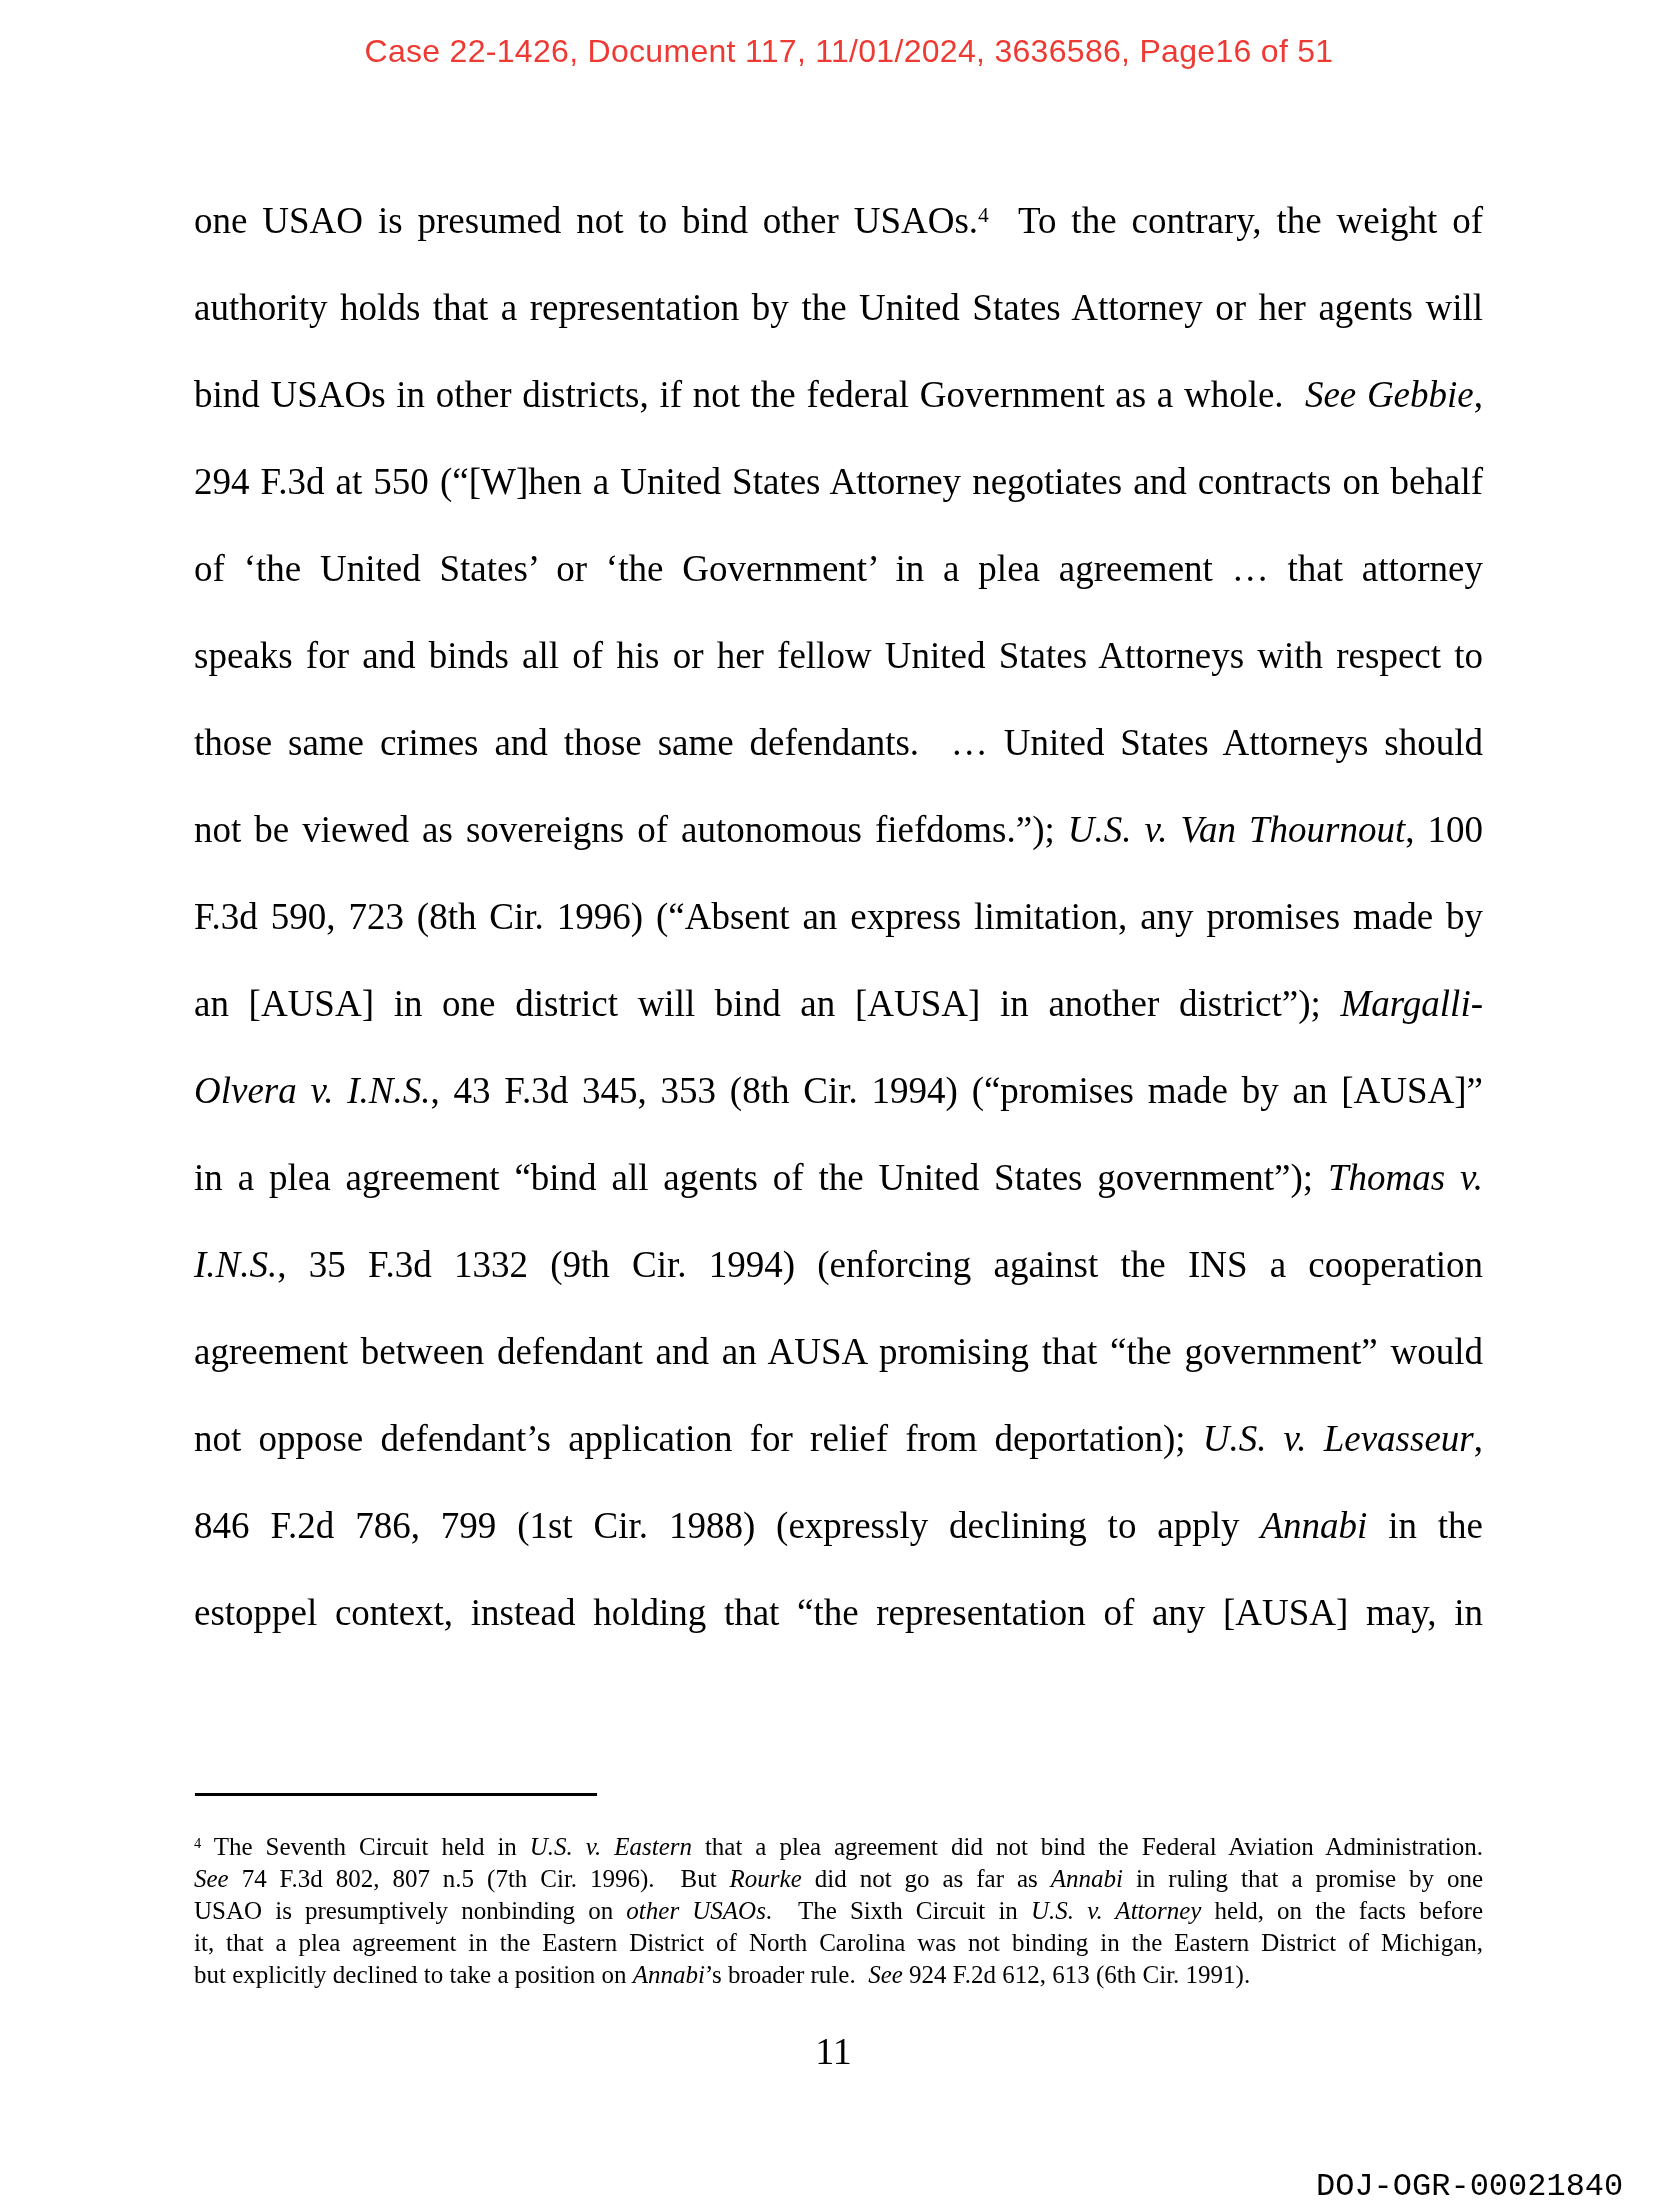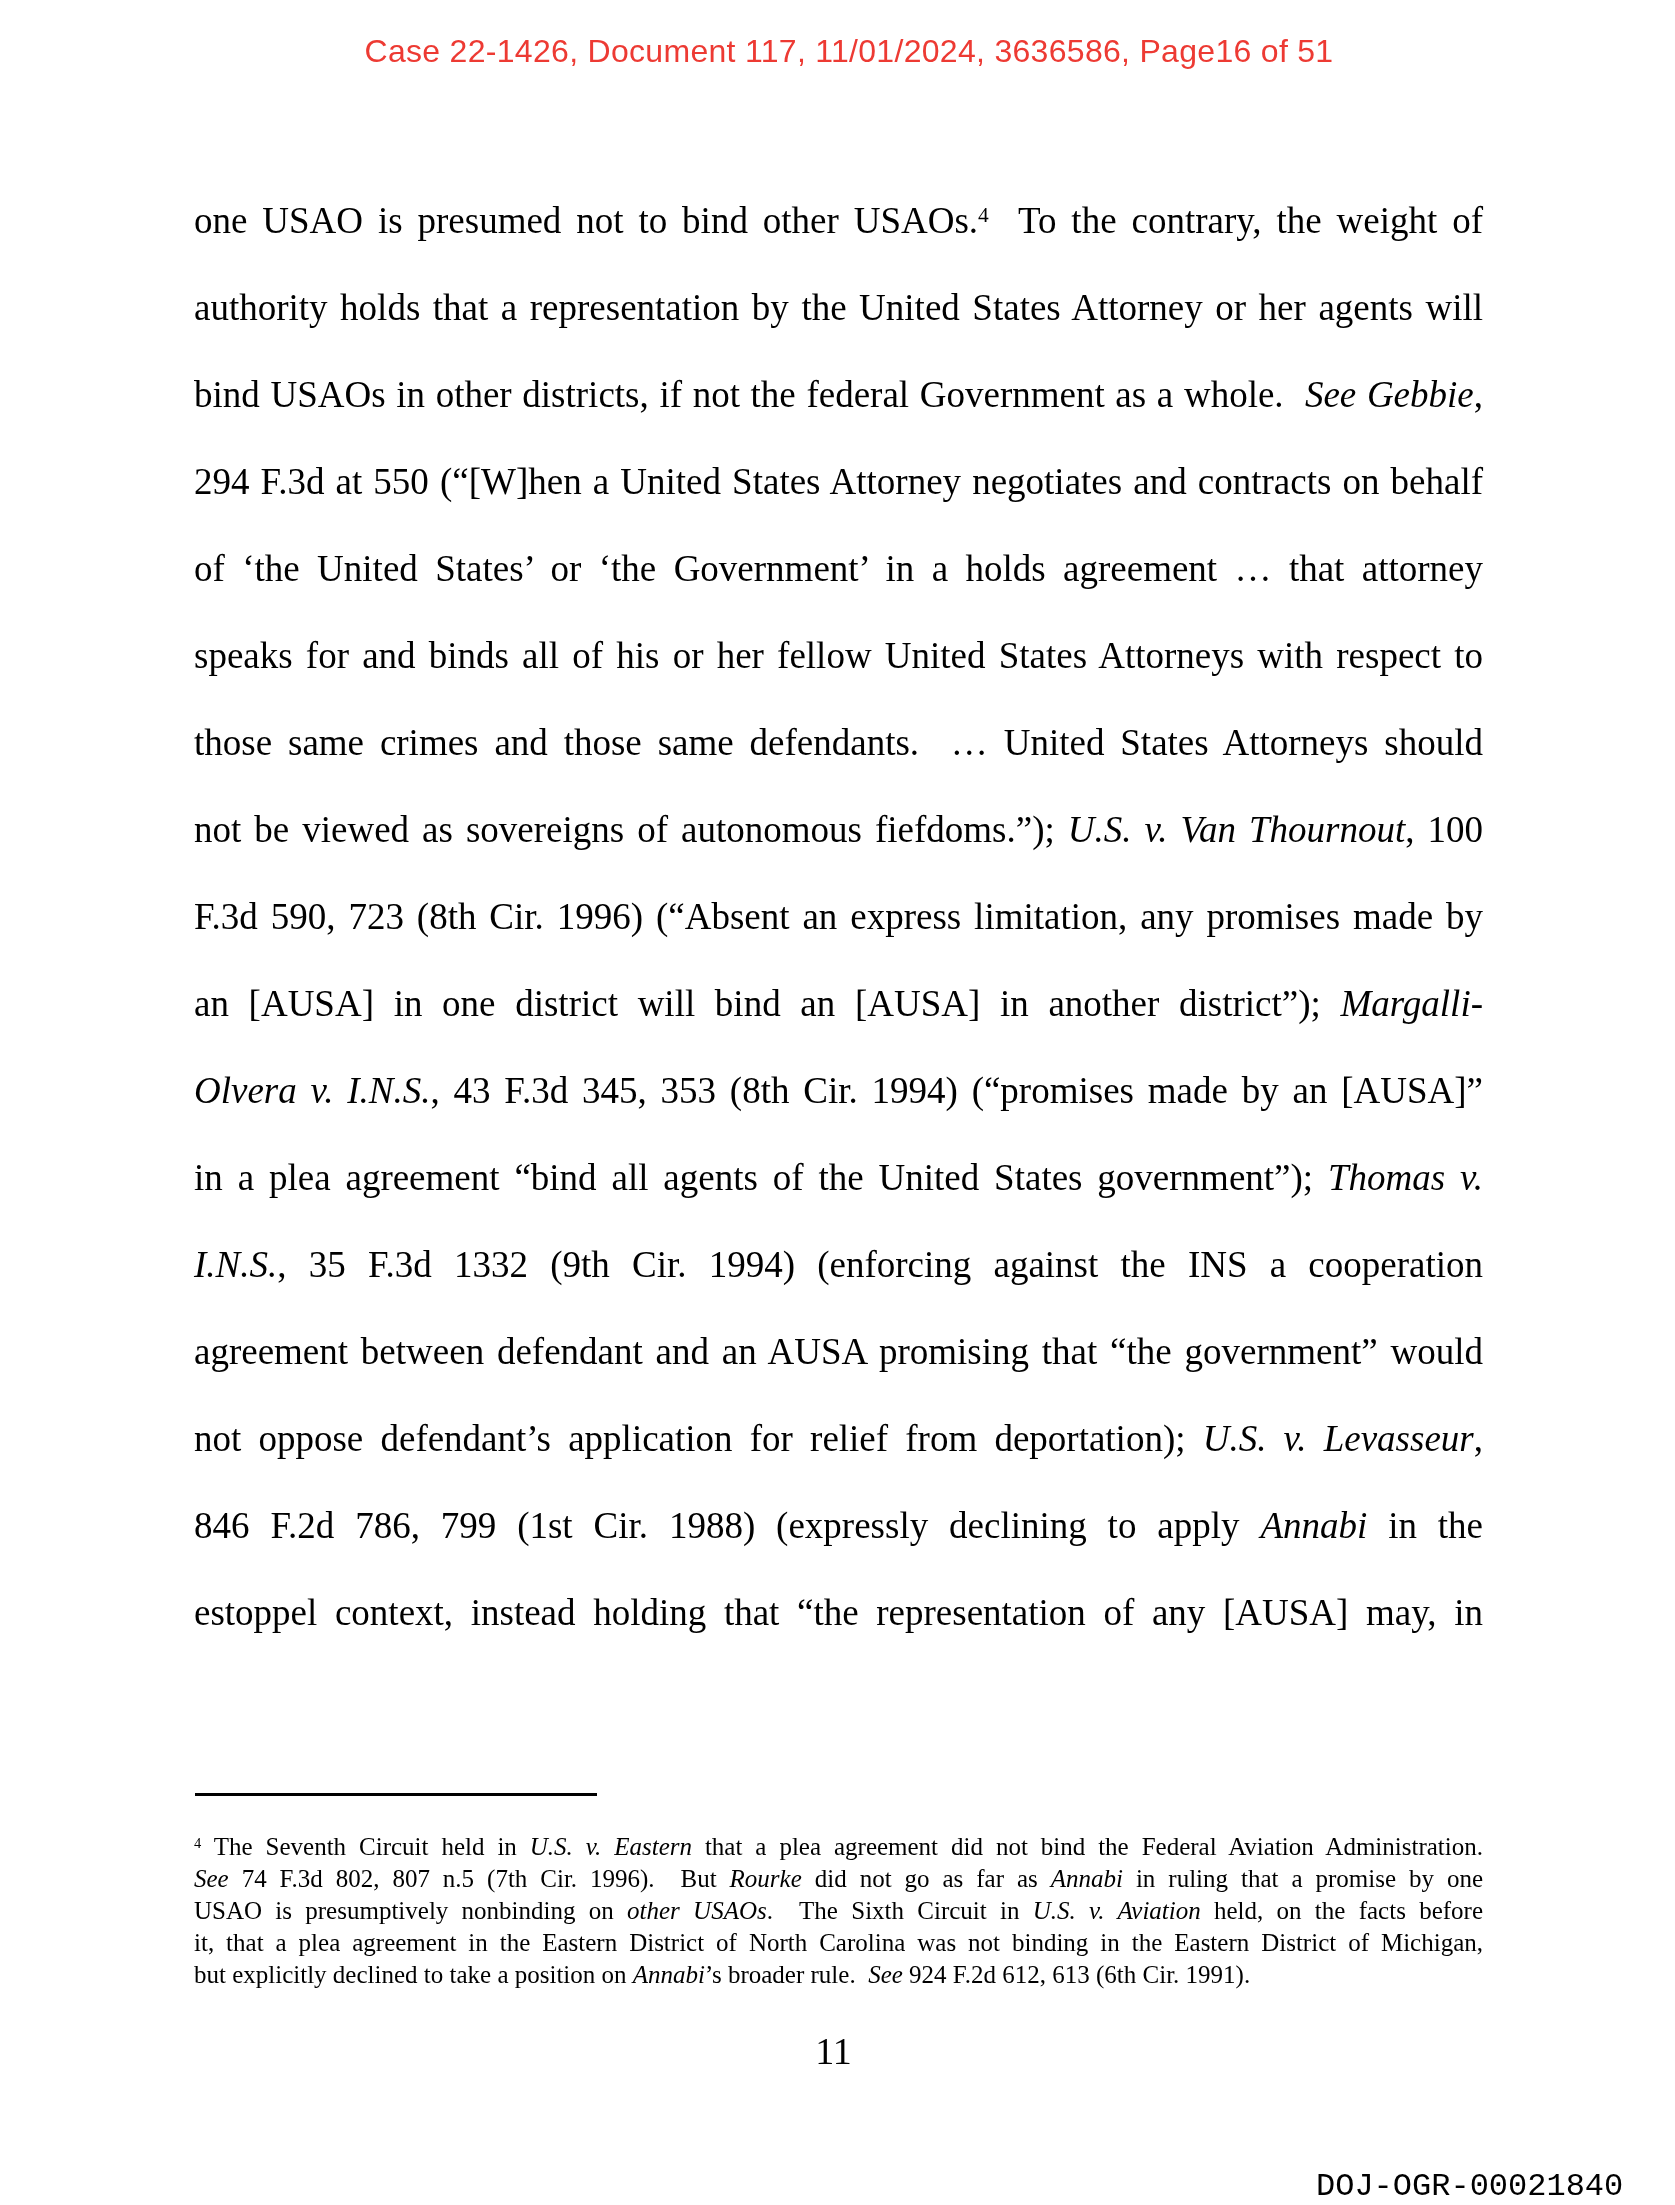--- a/index.html
+++ b/index.html
@@ -91,41 +91,41 @@
 
 <div class="page">
 
   <div class="header-stamp" style="color: rgb(237, 58, 51); padding-left: 23px;">Case 22-1426, Document 117, 11/01/2024, 3636586, Page16 of 51</div>
 
   <div class="body-text">
       <div class="line"><span>one USAO is presumed not to bind other USAOs.</span><span class="sup">4</span><span>&nbsp; To the contrary, the weight of</span></div>
       <div class="line"><span>authority holds that a representation by the United States Attorney or her agents will</span></div>
       <div class="line"><span>bind USAOs in other districts, if not the federal Government as a whole.&nbsp; </span><span class="it">See Gebbie</span><span>,</span></div>
       <div class="line"><span>294 F.3d at 550 (“[W]hen a United States Attorney negotiates and contracts on behalf</span></div>
-      <div class="line"><span>of ‘the United States’ or ‘the Government’ in a holds agreement … that attorney</span></div>
+      <div class="line"><span>of ‘the United States’ or ‘the Government’ in a plea agreement … that attorney</span></div>
       <div class="line"><span>speaks for and binds all of his or her fellow United States Attorneys with respect to</span></div>
       <div class="line"><span>those same crimes and those same defendants.&nbsp; … United States Attorneys should</span></div>
       <div class="line"><span>not be viewed as sovereigns of autonomous fiefdoms.”); </span><span class="it">U.S. v. Van Thournout</span><span>, 100</span></div>
       <div class="line"><span>F.3d 590, 723 (8th Cir. 1996) (“Absent an express limitation, any promises made by</span></div>
       <div class="line"><span>an [AUSA] in one district will bind an [AUSA] in another district”); </span><span class="it">Margalli-</span></div>
       <div class="line"><span class="it">Olvera v. I.N.S.</span><span>, 43 F.3d 345, 353 (8th Cir. 1994) (“promises made by an [AUSA]”</span></div>
       <div class="line"><span>in a plea agreement “bind all agents of the United States government”); </span><span class="it">Thomas v.</span></div>
       <div class="line"><span class="it">I.N.S.</span><span>, 35 F.3d 1332 (9th Cir. 1994) (enforcing against the INS a cooperation</span></div>
       <div class="line"><span>agreement between defendant and an AUSA promising that “the government” would</span></div>
       <div class="line"><span>not oppose defendant’s application for relief from deportation); </span><span class="it">U.S. v. Levasseur</span><span>,</span></div>
       <div class="line"><span>846 F.2d 786, 799 (1st Cir. 1988) (expressly declining to apply </span><span class="it">Annabi</span><span> in the</span></div>
       <div class="line"><span>estoppel context, instead holding that “the representation of any [AUSA] may, in</span></div>
     </div>
 
   <div class="footnote-rule"></div>
 
   <div class="footnote-text">
       <div class="line"><span class="sup">4</span><span> The Seventh Circuit held in </span><span class="it">U.S. v. Eastern</span><span> that a plea agreement did not bind the Federal Aviation Administration.</span></div>
       <div class="line"><span class="it">See</span><span> 74 F.3d 802, 807 n.5 (7th Cir. 1996).&nbsp; But </span><span class="it">Rourke</span><span> did not go as far as </span><span class="it">Annabi</span><span> in ruling that a promise by one</span></div>
-      <div class="line"><span>USAO is presumptively nonbinding on </span><span class="it">other USAOs</span><span>.&nbsp; The Sixth Circuit in </span><span class="it">U.S. v. Aviation</span><span> held, on the facts before</span></div>
+      <div class="line"><span>USAO is presumptively nonbinding on </span><span class="it">other USAOs</span><span>.&nbsp; The Sixth Circuit in </span><span class="it">U.S. v. Attorney</span><span> held, on the facts before</span></div>
       <div class="line"><span>it, that a plea agreement in the Eastern District of North Carolina was not binding in the Eastern District of Michigan,</span></div>
       <div class="line"><span>but explicitly declined to take a position on </span><span class="it">Annabi</span><span>’s broader rule.&nbsp; </span><span class="it">See</span><span> 924 F.2d 612, 613 (6th Cir. 1991).</span></div>
     </div>
 
   <div class="page-number">11</div>
 
   <div class="bates-stamp">DOJ-OGR-00021840</div>
 
 </div>
 

